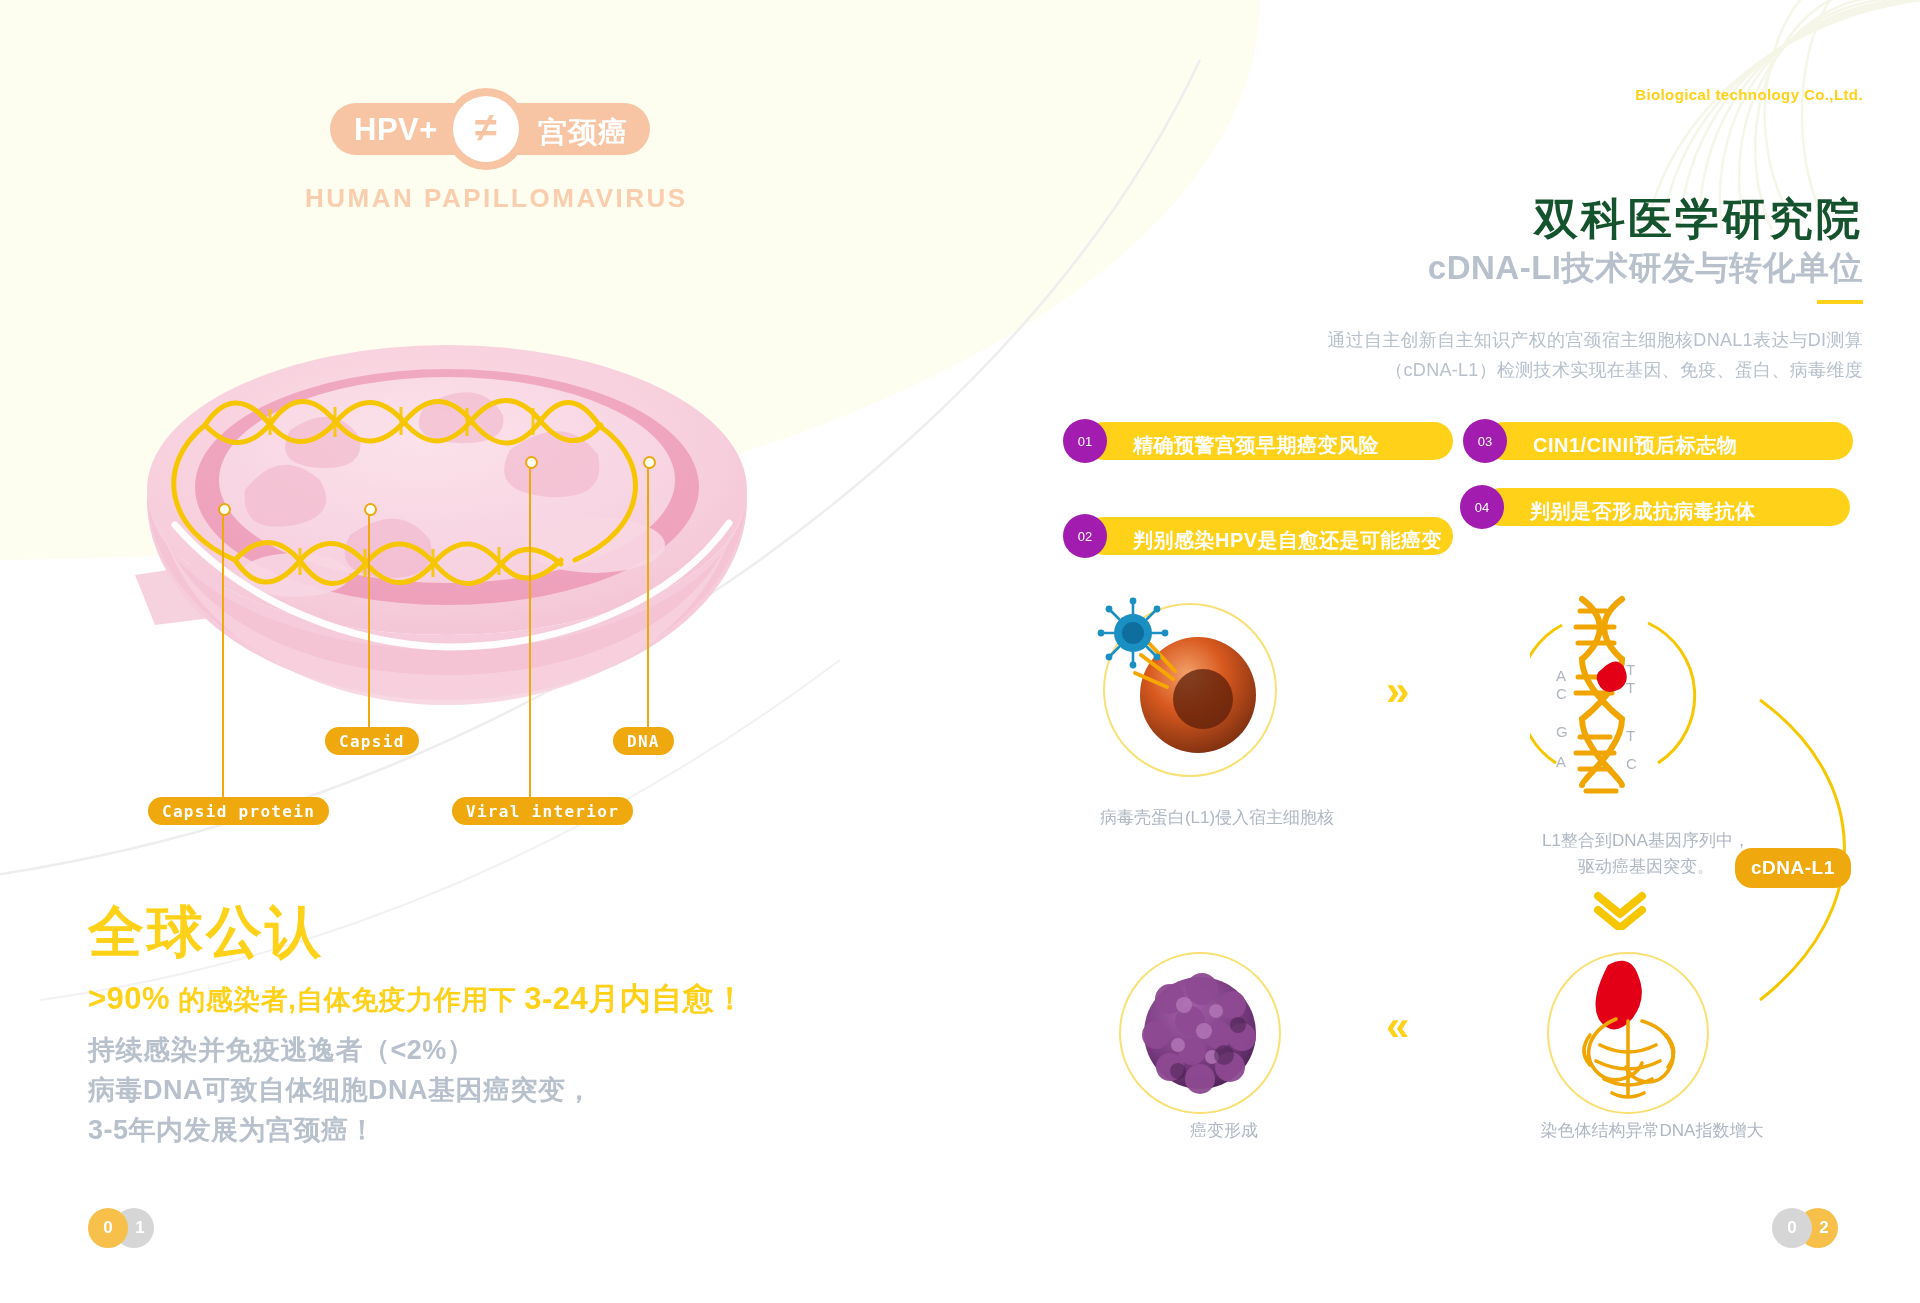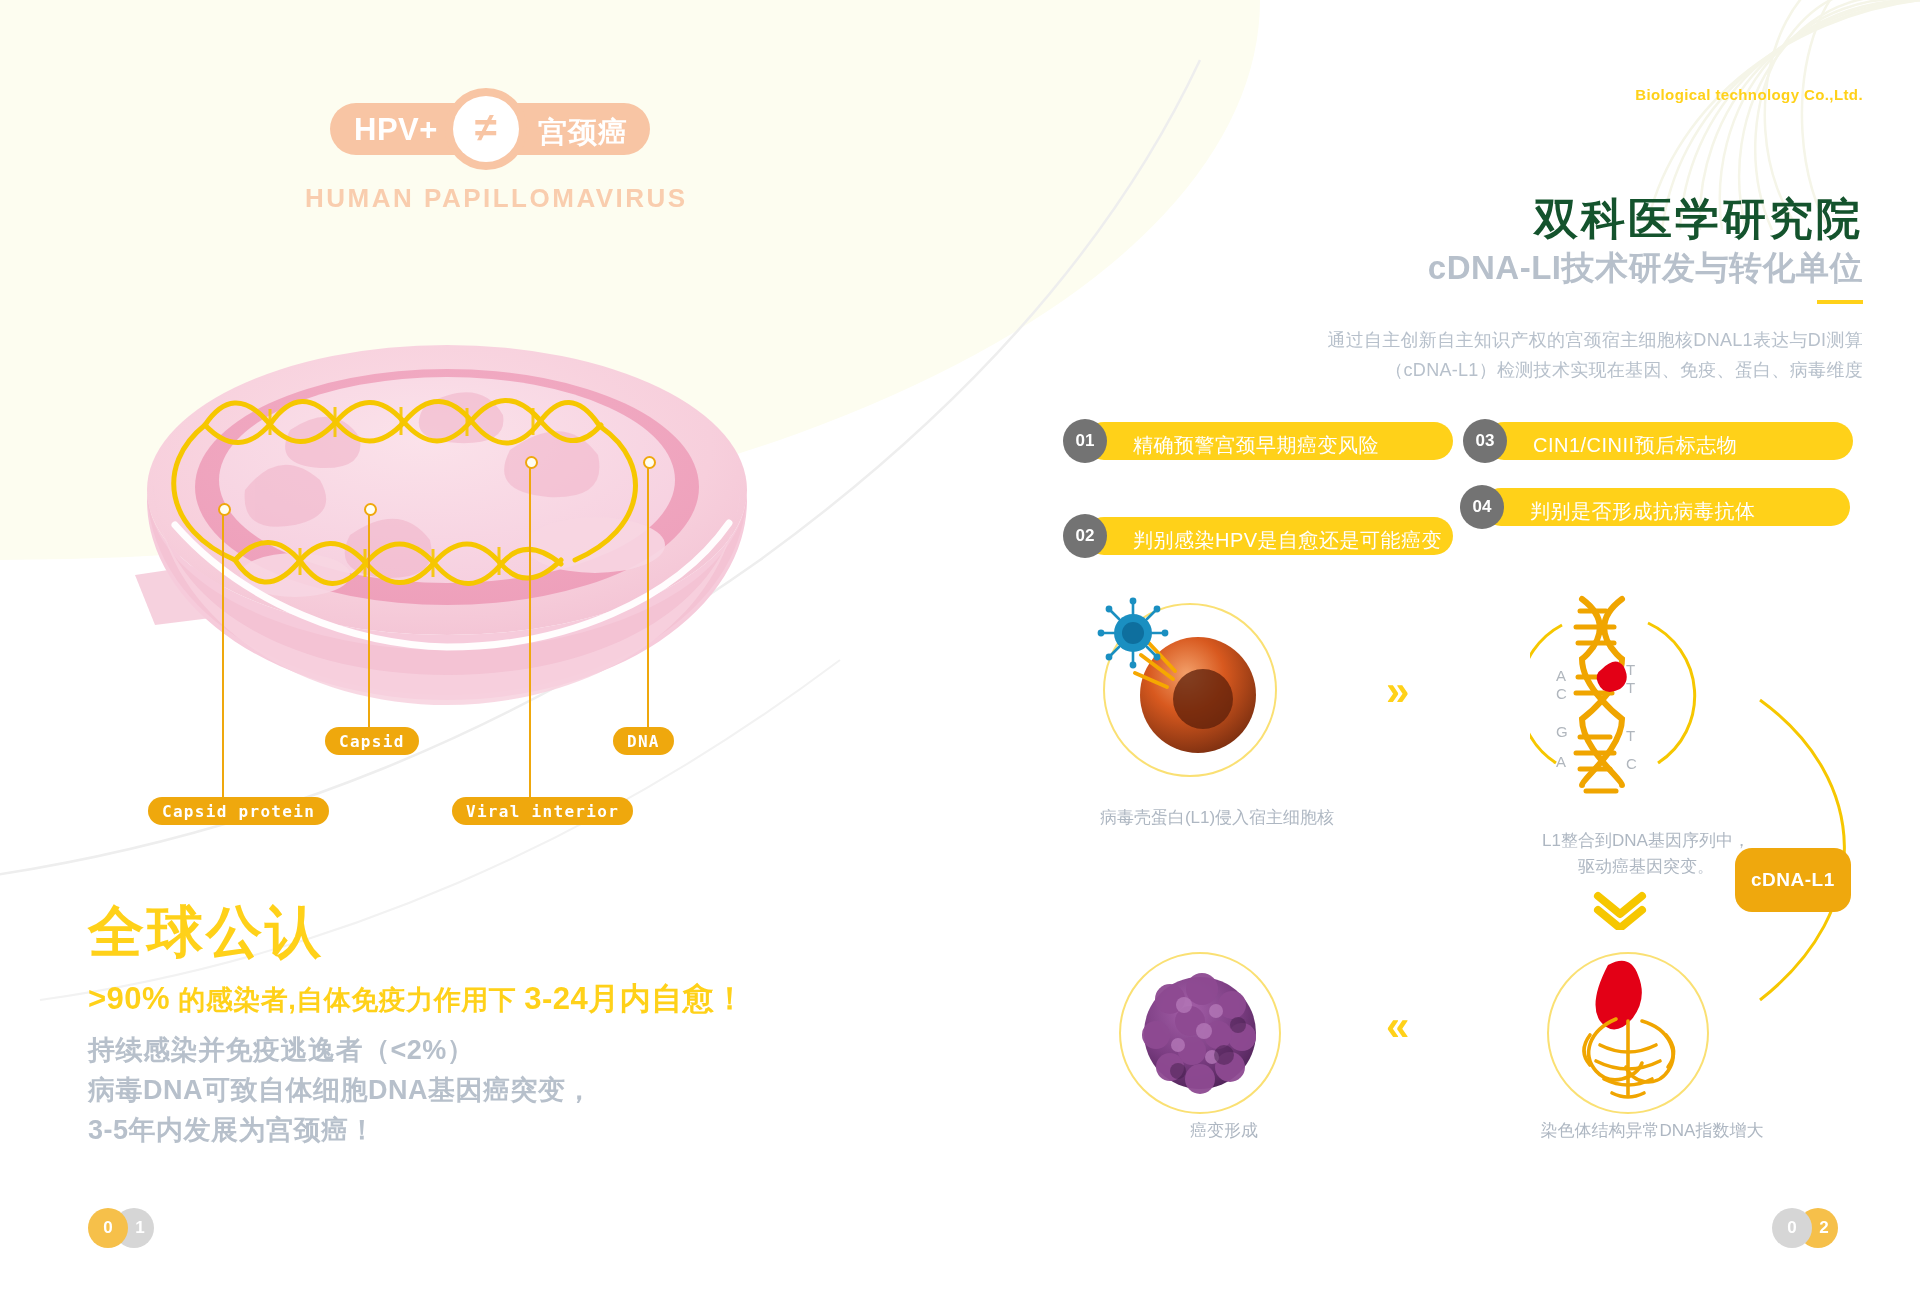--- a/index.html
+++ b/index.html
@@ -101,37 +101,37 @@
     position:absolute;right:57px;top:325px;z-index:5;
     font-size:18px;color:#b7c0cb;line-height:30px;text-align:right;letter-spacing:.3px;margin-left:44px;
   }
 
   .pill{position:absolute;height:38px;z-index:5;}
   .pill .bar{
     position:absolute;left:22px;top:0;height:38px;border-radius:19px;background:#ffd119;
   }
   .pill .num{
     position:absolute;left:0;top:-3px;width:44px;height:44px;border-radius:50%;
-    background:#737373;color:#ffffff;font-size:17px;font-weight:700;
+    background:#a21caf;color:#ffffff;font-size:13px;font-weight:400;
     display:flex;align-items:center;justify-content:center;z-index:2;
   }
   .pill .txt{
     position:absolute;left:70px;top:0;height:46px;display:flex;align-items:center;
-    font-size:20px;font-weight:400;color:#ffffff;letter-spacing:.5px;white-space:nowrap;z-index:3;
+    font-size:20px;font-weight:700;color:#ffffff;letter-spacing:.5px;white-space:nowrap;z-index:3;
   }
   .proc-cap{
     position:absolute;font-size:17px;color:#aeb7c2;text-align:center;line-height:26px;
     white-space:nowrap;
     margin-left:24px;
   }
   .chev{position:absolute;color:#ffd119;font-size:42px;font-weight:700;line-height:1;}
   .cdna-badge{
     position:absolute;left:1735px;top:848px;height:34px;border-radius:17px;
     background:#efa80d;color:#ffffff;font-size:19px;font-weight:700;
-    display:flex;align-items:center;padding:15px 16px;letter-spacing:.5px;z-index:7;
+    display:flex;align-items:center;padding:3px 16px;letter-spacing:.5px;z-index:7;
   }
 
   
   .pg{position:absolute;bottom:55px;width:96px;height:40px;z-index:6;}
   .pg .c1{position:absolute;left:0;top:0;width:40px;height:40px;border-radius:50%;
     background:#f6c04a;color:#fff;font-size:17px;font-weight:700;
     display:flex;align-items:center;justify-content:center;z-index:2;}
   .pg .c2{position:absolute;left:26px;top:0;width:40px;height:40px;border-radius:50%;
     background:#d6d6d6;color:#fff;font-size:17px;font-weight:700;
     display:flex;align-items:center;justify-content:center;z-index:1;

